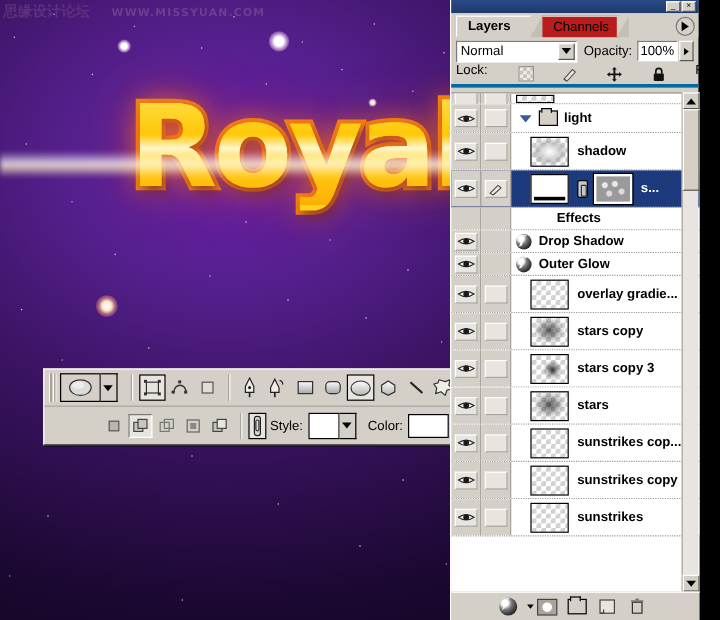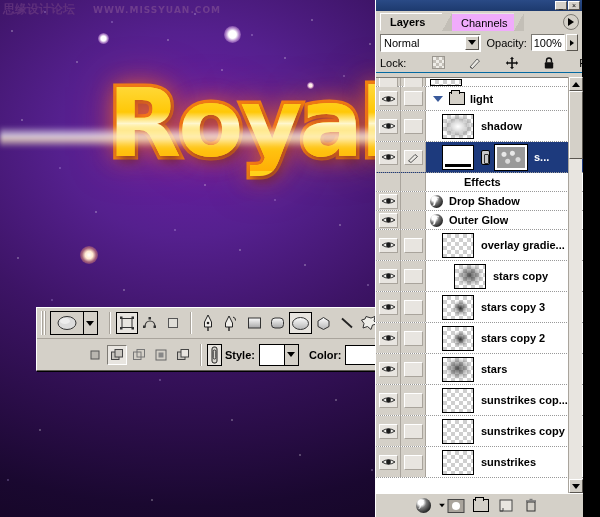--- a/index.html
+++ b/index.html
@@ -115,21 +115,20 @@
   }
   #wm-topleft .cn { font-size: 12px; letter-spacing: 0px; }
   #wm-topleft .en { font-size: 9px; margin-left: 18px; color: #7b4a92; }
 
   
   #options-bar {
     position: absolute; left: 36px; top: 307px; width: 360px; height: 64px;
     background: #d4d0c8; border: 1px solid #fff;
     border-right-color: #5a5650; border-bottom-color: #5a5650;
     box-shadow: 1px 1px 0 #000;
-    font-weight: bold;
   }
   .opt-row { display: flex; align-items: center; height: 31px; padding: 0 4px; }
   #opt-row-1 { border-bottom: 1px solid #a9a49c; }
   .grip { width: 6px; height: 24px; margin-right: 3px;
     background: repeating-linear-gradient(to right, #fff 0 1px, #a9a49c 1px 2px, #d4d0c8 2px 3px); }
   .tool-btn {
     width: 24px; height: 22px; margin-right: 1px; background: #d4d0c8;
     display: flex; align-items: center; justify-content: center; position: relative;
   }
   .tool-btn.framed { border: 1px solid #000; background:#e8e5e0; }
@@ -167,21 +166,21 @@
     border-right-color:#5a5650; border-bottom-color:#5a5650; margin-left:1px;
     font-size:7px; line-height:7px; text-align:center; color:#000; }
   #tab-strip { position: relative; height: 20px; background:#d4d0c8; }
   .pal-tab {
     position: absolute; top: 2px; height: 18px; padding: 0 9px 0 9px;
     font-size: 11px; display:flex; align-items:center;
     background:#d4d0c8;
   }
   .pal-tab.active { font-weight: bold; background:#d4d0c8;
     border-left:1px solid #fff; border-top:1px solid #fff; border-bottom:1px solid #d4d0c8; }
-  .pal-tab.inactive { background:#f0abfc; border-top:1px solid #e8e5e0; }
+  .pal-tab.inactive { background:#b91c1c; border-top:1px solid #e8e5e0; }
   .tab-slant { position:absolute; top:2px; width:10px; height:18px;
     background: linear-gradient(to bottom right, #d4d0c8 50%, #c3bfb7 50%); }
   #pal-menu-btn {
     position:absolute; right:3px; top:3px; width:16px; height:16px;
     border-radius:50%; background:#d4d0c8; border:1px solid #7d7a74;
     display:flex; align-items:center; justify-content:center;
   }
   #blend-row { display:flex; align-items:center; height:22px; padding:1px 4px 0 4px; }
   .combo {
     height:18px; background:#fff; border:1px solid #7d7a74;
@@ -191,21 +190,21 @@
   .combo-arrow { position:absolute; right:1px; top:1px; width:14px; height:14px;
     background:#d4d0c8; border:1px solid #fff; border-right-color:#5a5650; border-bottom-color:#5a5650;
     display:flex; align-items:center; justify-content:center; }
   .spin-field { height:17px; width:36px; background:#fff; border:1px solid #7d7a74;
     border-right-color:#fff; border-bottom-color:#fff;
     font-size:11px; display:flex; align-items:center; justify-content:center; }
   .spin-btn { width:13px; height:17px; background:#d4d0c8;
     border:1px solid #fff; border-right-color:#5a5650; border-bottom-color:#5a5650;
     display:flex; align-items:center; justify-content:center; margin-left:1px; }
   .caret-right { width:0;height:0;border-top:3px solid transparent;border-bottom:3px solid transparent;border-left:4px solid #000; }
-  #lock-row { display:flex; align-items:center; height:20px; padding:0 4px; border-bottom:1px solid #0369a1;gap:22px; }
+  #lock-row { display:flex; height:20px; padding:0 4px; border-bottom:3px solid #0369a1;gap:22px; }
   .lock-icon { width:17px; height:17px; display:flex; align-items:center; justify-content:center; margin-right:1px; }
 
   
   #layer-list {
     position:absolute; left:0; top:77px; width:207px; height:416px;
     background:#fff; border-top:1px solid #7d7a74; overflow:hidden;
   }
   .layer-row { position:relative; height:31px; display:flex; align-items:center;
     border-bottom:1px dotted #999; background:#fff; }
   .layer-row.selected { background:#1d3a7d; }
@@ -690,21 +689,21 @@
           <div class="eye-box">
             <svg width="15" height="10" viewBox="0 0 15 10">
               <path d="M1 5 Q7.5 .6 14 5 Q7.5 9.4 1 5 Z" fill="#f7f6f2" stroke="#2a2a2a" stroke-width="1"></path>
               <circle cx="7.5" cy="5" r="2.4" fill="#1a1a1a"></circle>
             </svg>
           </div>
         </div>
         <div class="link-cell">
           <div class="link-box"></div>
         </div>
-        <div class="row-body" style="padding-left:28px;text-align:center;">
+        <div class="row-body" style="padding-left:16px;text-align:center;">
           <span class="thumb soft"></span>
           <span class="row-label">stars copy</span>
         </div>
       </div>
 
       <div class="layer-row">
         <div class="eye-cell">
           <div class="eye-box">
             <svg width="15" height="10" viewBox="0 0 15 10">
               <path d="M1 5 Q7.5 .6 14 5 Q7.5 9.4 1 5 Z" fill="#f7f6f2" stroke="#2a2a2a" stroke-width="1"></path>
@@ -714,37 +713,20 @@
         </div>
         <div class="link-cell">
           <div class="link-box"></div>
         </div>
         <div class="row-body" style="padding-left:16px;">
           <span class="thumb dot"></span>
           <span class="row-label">stars copy 3</span>
         </div>
       </div>
 
-      <div class="layer-row">
-        <div class="eye-cell">
-          <div class="eye-box">
-            <svg width="15" height="10" viewBox="0 0 15 10">
-              <path d="M1 5 Q7.5 .6 14 5 Q7.5 9.4 1 5 Z" fill="#f7f6f2" stroke="#2a2a2a" stroke-width="1"></path>
-              <circle cx="7.5" cy="5" r="2.4" fill="#1a1a1a"></circle>
-            </svg>
-          </div>
-        </div>
-        <div class="link-cell">
-          <div class="link-box"></div>
-        </div>
-        <div class="row-body" style="padding-left:16px;">
-          <span class="thumb dot"></span>
-          <span class="row-label">stars copy 2</span>
-        </div>
-      </div>
 
       <div class="layer-row">
         <div class="eye-cell">
           <div class="eye-box">
             <svg width="15" height="10" viewBox="0 0 15 10">
               <path d="M1 5 Q7.5 .6 14 5 Q7.5 9.4 1 5 Z" fill="#f7f6f2" stroke="#2a2a2a" stroke-width="1"></path>
               <circle cx="7.5" cy="5" r="2.4" fill="#1a1a1a"></circle>
             </svg>
           </div>
         </div>

